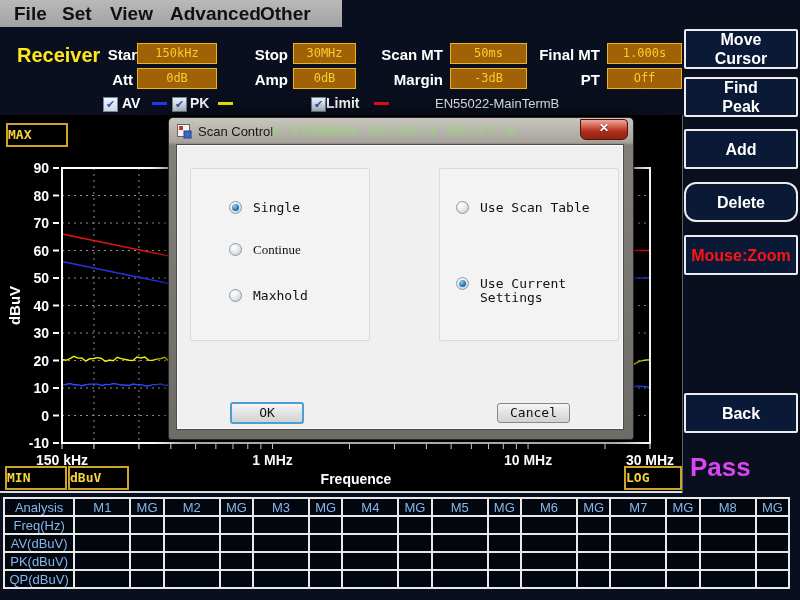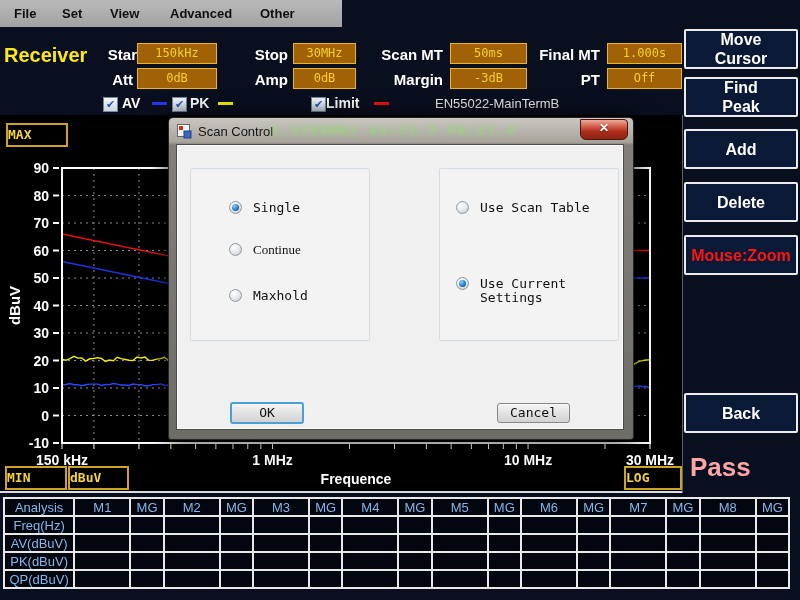--- a/index.html
+++ b/index.html
@@ -3,24 +3,24 @@
 <meta charset="utf-8">
 <style>
   html,body{margin:0;padding:0;background:#000;}
   #screen{position:relative;width:800px;height:600px;background:#0a0f1f;overflow:hidden;
           font-family:"Liberation Sans",sans-serif;}
 
   
   #menubar{position:absolute;left:0;top:0;width:342px;height:27px;
            background:linear-gradient(#b9b9b9,#a2a2a2);}
   .menu-item{position:absolute;top:0;height:27px;line-height:27px;color:#101010;
-             font-size:13px;font-weight:600;cursor:default;}
-
-  
-  #receiver-label{position:absolute;left:4px;top:44px;font-size:20px;font-weight:bold;color:#ffe81a;}
+             font-size:19px;font-weight:600;cursor:default;}
+
+  
+  #receiver-label{position:absolute;left:17px;top:44px;font-size:20px;font-weight:bold;color:#ffe81a;}
   .fld-label{position:absolute;height:20px;line-height:20px;color:#ffffff;font-size:15px;
              font-weight:bold;text-align:right;}
   .fld-box{position:absolute;height:19px;background:#a16207;border:1px solid #e7b722;
            color:#f5cf2e;font:12px/19px "DejaVu Sans Mono",monospace;text-align:center;}
   .cb{position:absolute;width:13px;height:13px;background:linear-gradient(#f2f6fa,#cdd7e0);
       border:1px solid #7487a0;color:#2f53b8;font:bold 11px/13px "DejaVu Sans",sans-serif;
       text-align:center;}
   .cb-label{position:absolute;height:15px;line-height:15px;color:#fff;font-size:14px;font-weight:bold;}
   .legend-dash{position:absolute;width:15px;height:3px;}
   #standard-label{position:absolute;left:435px;top:96px;color:#e8e8e8;font-size:13px;}
@@ -210,25 +210,25 @@
     <div class="chart-btn" style="left:624px;top:351px;width:54px;">LOG</div>
   </div>
   <div id="chart-sep"></div>
 
   <div id="sidebar">
       <div class="side-btn" style="top: 29px; height: 40px; color: rgb(255, 255, 255);">Move
 Cursor</div>
       <div class="side-btn" style="top: 77px; height: 40px; color: rgb(255, 255, 255);">Find
 Peak</div>
       <div class="side-btn" style="top: 129px; height: 40px; color: rgb(255, 255, 255);">Add</div>
-      <div class="side-btn" style="top: 182px; height: 40px; color: rgb(255, 255, 255);">Delete</div>
+      <div class="side-btn" style="top: 182px; height: 40px; color: rgb(255, 255, 255); border-radius: 12px;">Delete</div>
       <div class="side-btn" style="top: 235px; height: 40px; color: rgb(255, 20, 20);">Mouse:Zoom</div>
       <div class="side-btn" style="top: 393px; height: 40px; color: rgb(255, 255, 255);">Back</div>
     </div>
-  <div id="pass-label" style="color: #fca5a5; text-align: center;">Pass</div>
+  <div id="pass-label" style="color: #d946ef; text-align: center;">Pass</div>
 
   <table id="marker-table">
     <colgroup id="mt-cols">
         <col style="width: 70px;">
         <col style="width: 56px;">
         <col style="width: 33px;">
         <col style="width: 56px;">
         <col style="width: 33px;">
         <col style="width: 56px;">
         <col style="width: 33px;">

